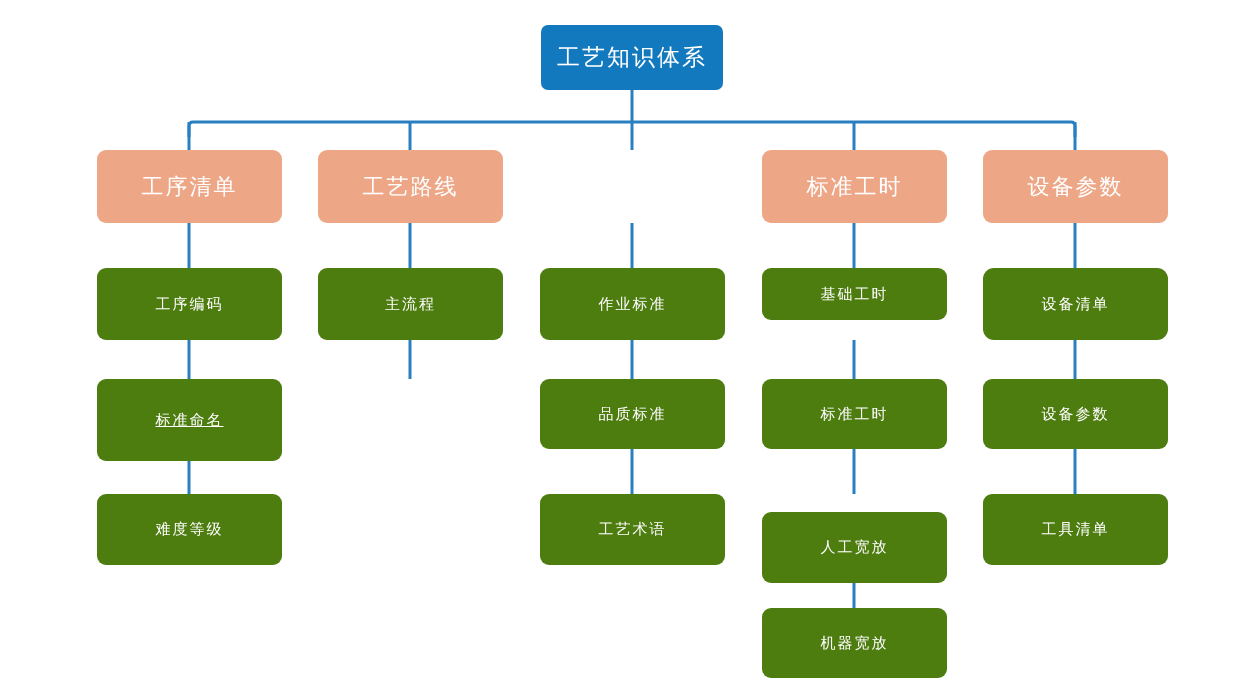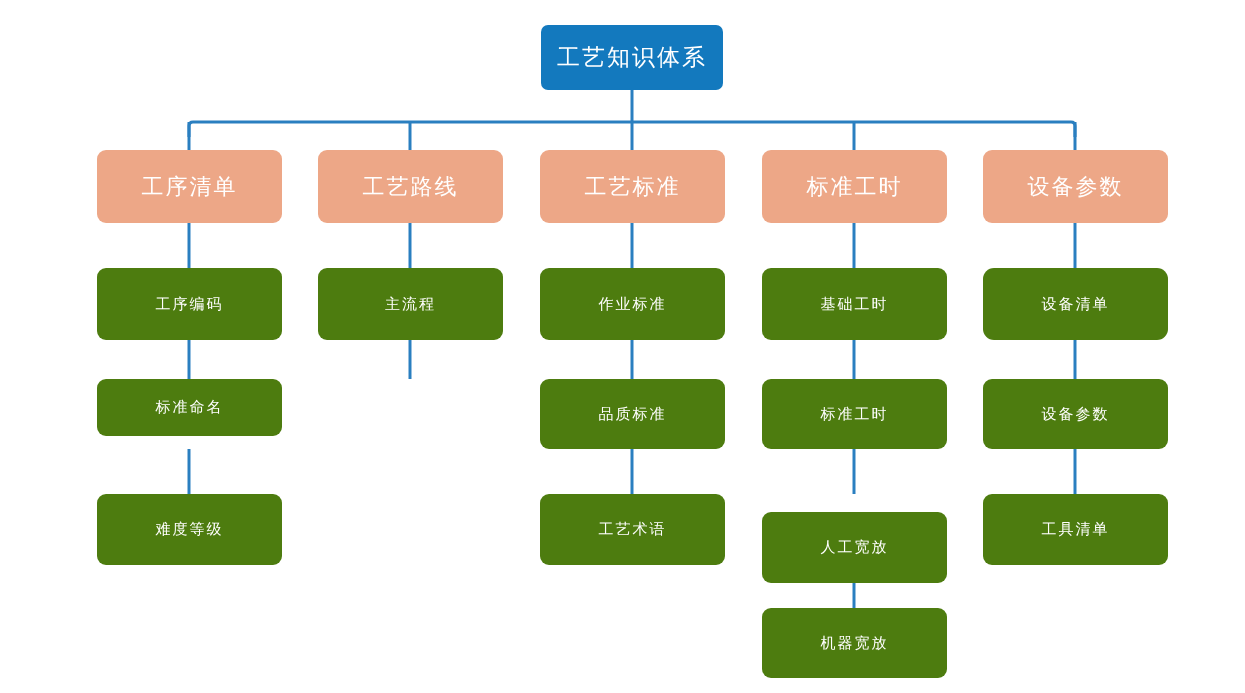--- a/index.html
+++ b/index.html
@@ -95,55 +95,52 @@
   <div class="node root" style="left:541px; top:25px; width:182px; height:65px;text-align:right;">
     <span>工艺知识体系</span>
   </div>
 
   <div class="node cat" style="left:97px; top:150px; width:185px; height:73px;">
     <span>工序清单</span>
   </div>
   <div class="node cat" style="left:318px; top:150px; width:185px; height:73px;">
     <span>工艺路线</span>
   </div>
-  <div class="node cat" style="left:540px; top:150px; width:185px; height:73px;">
-    <span>工艺标准</span>
-  </div>
   <div class="node cat" style="left:762px; top:150px; width:185px; height:73px;">
     <span>标准工时</span>
   </div>
   <div class="node cat" style="left:983px; top:150px; width:185px; height:73px;">
     <span>设备参数</span>
   </div>
 
   <div class="node leaf" style="left:97px; top:268px; width:185px; height:72px;">
     <span>工序编码</span>
   </div>
-  <div class="node leaf" style="left:97px; top:379px; width:185px; height:57px;">
+  <div class="node leaf" style="left:97px; top:379px; width:185px; height:82px;text-decoration:underline;">
     <span>标准命名</span>
   </div>
   <div class="node leaf" style="left:97px; top:494px; width:185px; height:71px;">
     <span>难度等级</span>
   </div>
 
   <div class="node leaf" style="left:318px; top:268px; width:185px; height:72px;">
     <span>主流程</span>
   </div>
 
   <div class="node leaf" style="left:540px; top:268px; width:185px; height:72px;">
     <span>作业标准</span>
   </div>
   <div class="node leaf" style="left:540px; top:379px; width:185px; height:70px;">
     <span>品质标准</span>
   </div>
   <div class="node leaf" style="left:540px; top:494px; width:185px; height:71px;">
     <span>工艺术语</span>
   </div>
 
-  <div class="node leaf" style="left:762px; top:268px; width:185px; height:72px;">
+  <div class="node leaf" style="left:762px; top:268px; width:185px; height:52px;">
     <span>基础工时</span>
   </div>
   <div class="node leaf" style="left:762px; top:379px; width:185px; height:70px;">
     <span>标准工时</span>
   </div>
   <div class="node leaf" style="left:762px; top:494px; width:185px; height:71px;margin-top:18px;">
     <span>人工宽放</span>
   </div>
   <div class="node leaf" style="left:762px; top:608px; width:185px; height:70px;">
     <span>机器宽放</span>

